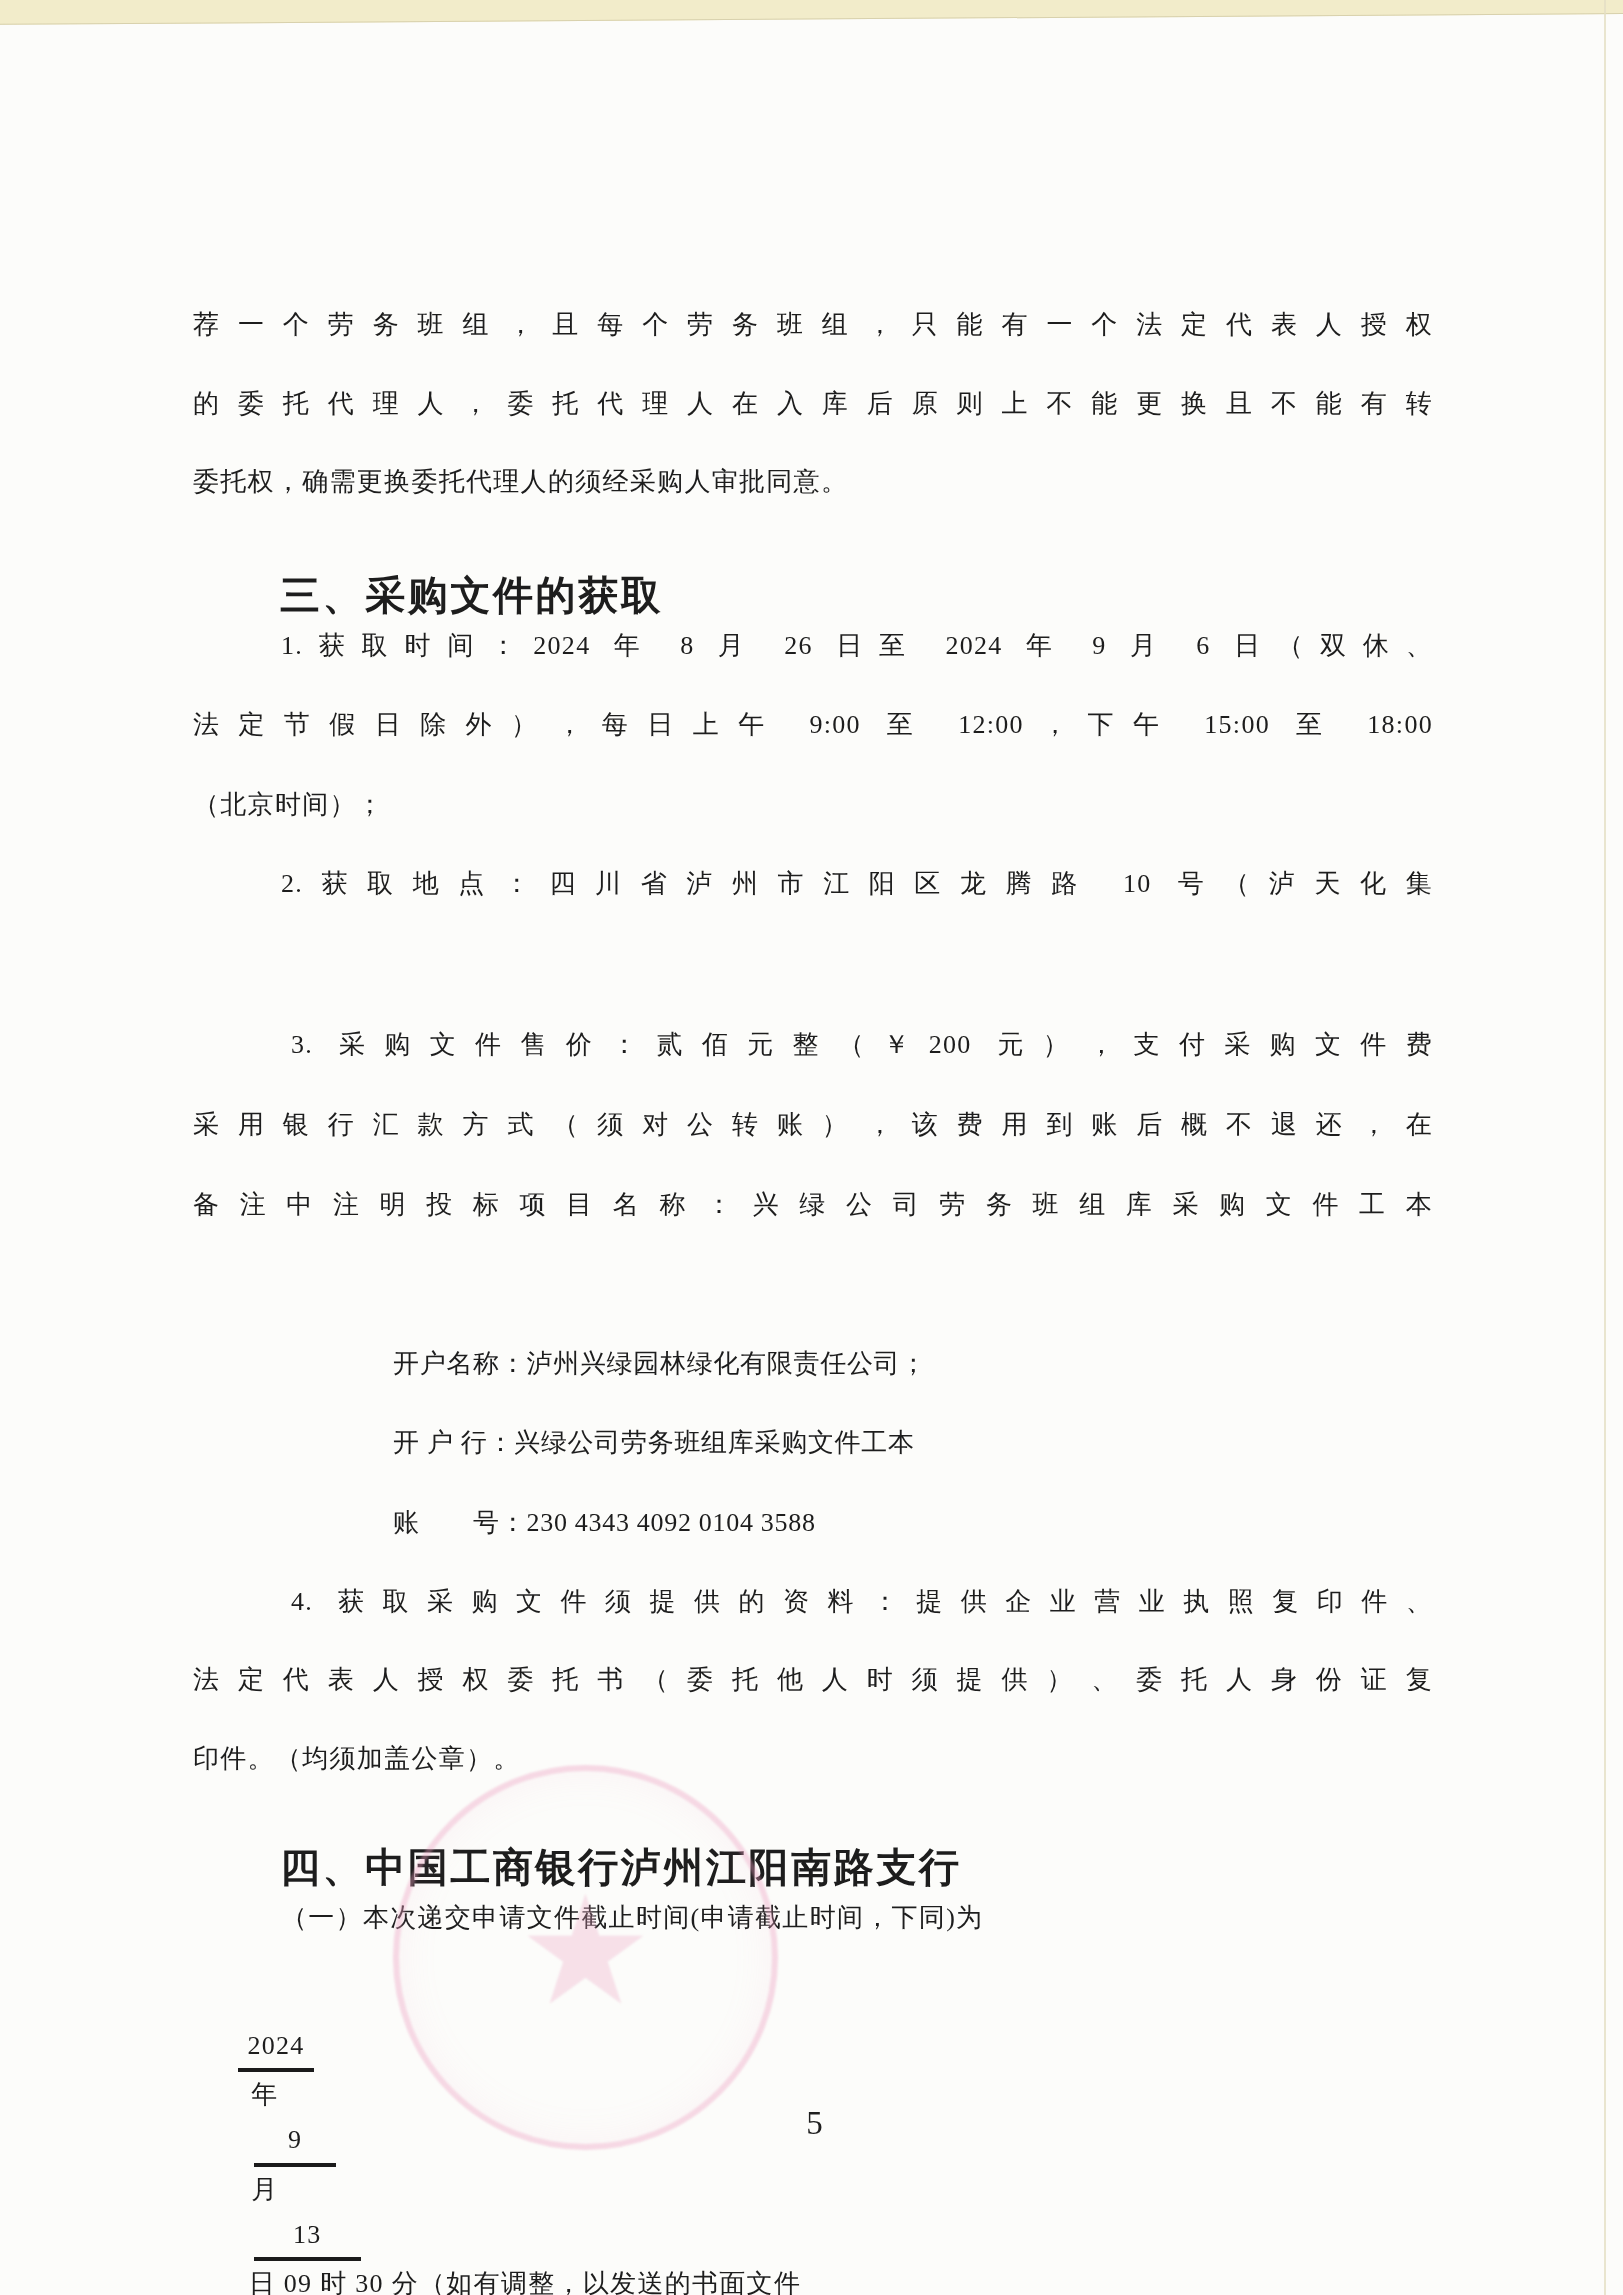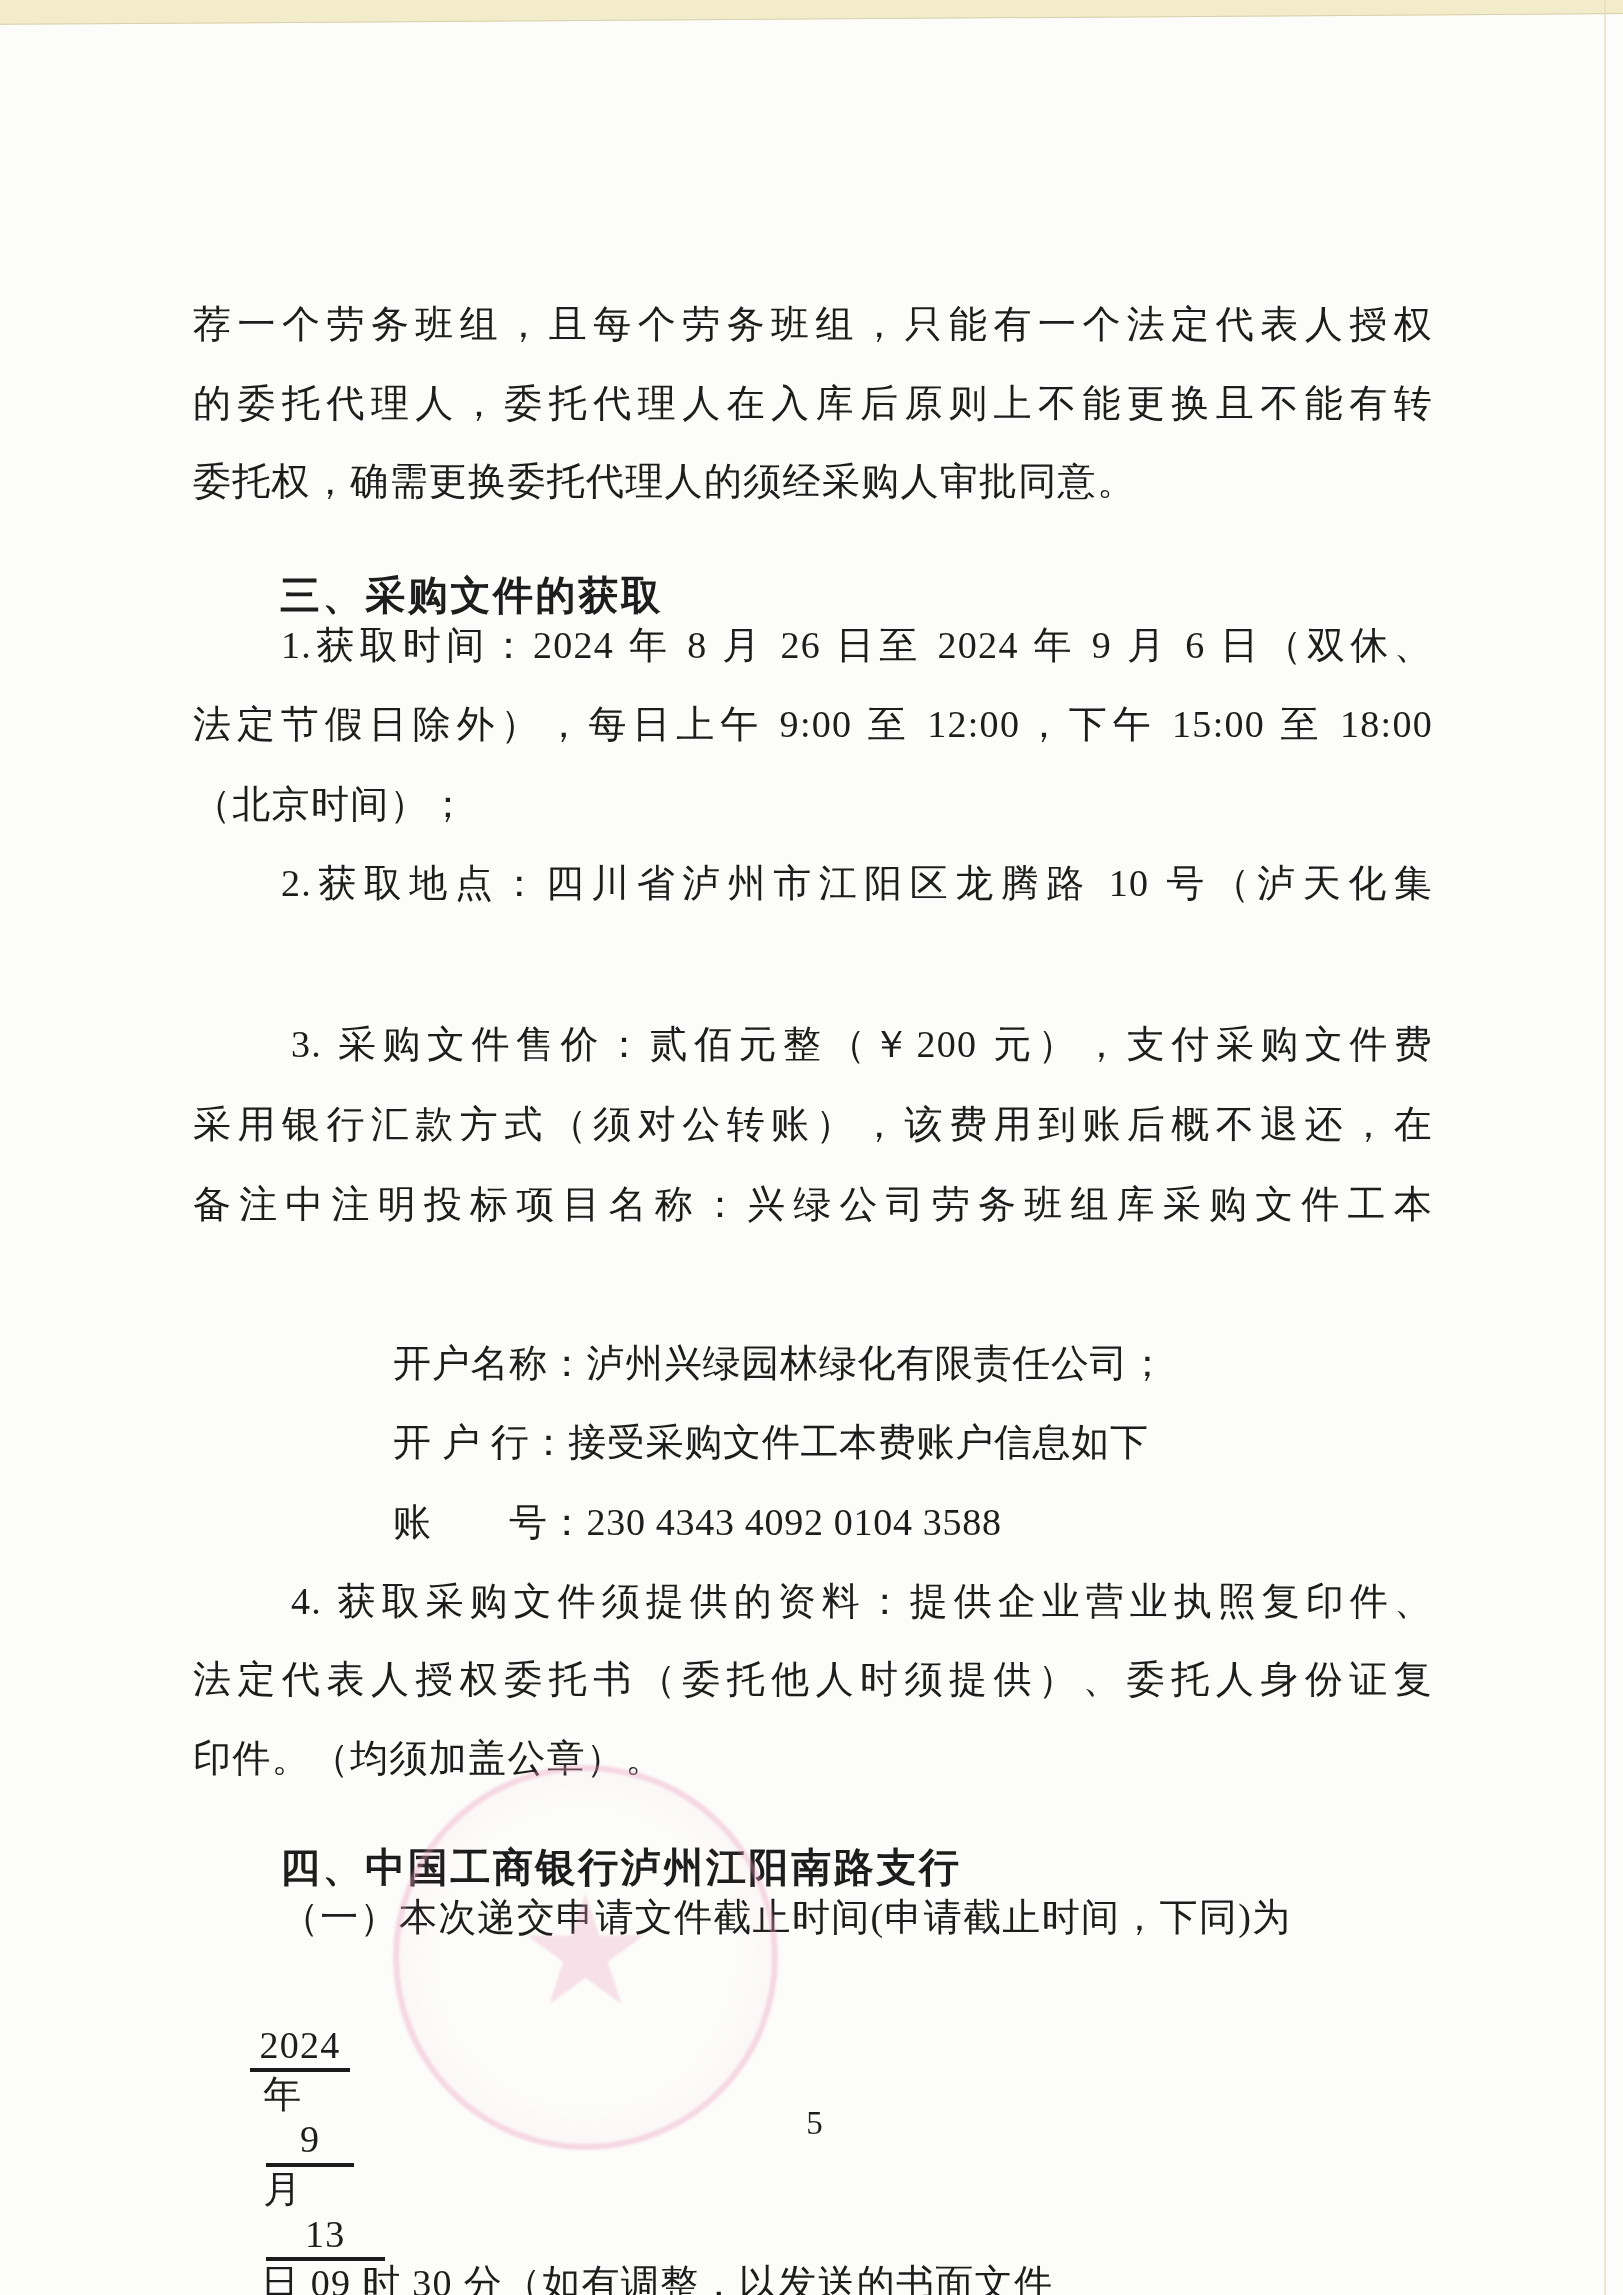--- a/index.html
+++ b/index.html
@@ -14,21 +14,21 @@
     background:#f2ecca; border-bottom:1.3px solid #d8d1ad;
     transform:rotate(-0.38deg); transform-origin:0 0;
   }
   .scan-right-line {
     position:absolute; top:0; right:17px; width:2px; height:2295px;
     background:#e4dec4; opacity:.8;
   }
   
   .line {
     position:absolute; left:193px; width:1240px;
-    font-size:38px; line-height:45px; letter-spacing:1.3px;
+    font-size:26px; line-height:45px; letter-spacing:1.3px;
     white-space:pre; color:#1d1d1d;
   }
   .j { white-space:normal; text-align:justify; text-align-last:justify; text-justify:inter-character; }
   .ind  { left:291px;  width:1142px; }
   .ind2 { left:281px;  width:1152px; }
   .heading {
     font-family:"Liberation Sans","DejaVu Sans",sans-serif;
     font-weight:700; font-size:40px; letter-spacing:2.6px; width:auto;margin-top:32px;
   }
   .acct { left:393px; width:auto; letter-spacing:0.7px; }
@@ -75,21 +75,21 @@
   <div class="line j" style="top:702px">法定节假日除外），每日上午 9:00 至 12:00，下午 15:00 至 18:00</div>
   <div class="line" style="top:782px">（北京时间）；</div>
 
   <div class="line j ind2" style="top:861px">2.获取地点：四川省泸州市江阳区龙腾路 10 号（泸天化集</div>
 
   <div class="line j ind" style="top:1022px">3. 采购文件售价：贰佰元整（￥200 元），支付采购文件费</div>
   <div class="line j" style="top:1102px">采用银行汇款方式（须对公转账），该费用到账后概不退还，在</div>
   <div class="line j" style="top:1182px">备注中注明投标项目名称：兴绿公司劳务班组库采购文件工本</div>
 
   <div class="line acct" style="top:1341px">开户名称：泸州兴绿园林绿化有限责任公司；</div>
-  <div class="line acct" style="top:1420px">开 户 行：接受采购文件工本费账户信息如下</div>
+  <div class="line acct" style="top:1420px">开 户 行：兴绿公司劳务班组库采购文件工本</div>
   <div class="line acct" style="top:1500px">账　　号：230 4343 4092 0104 3588</div>
 
   <div class="line j ind" style="top:1579px">4. 获取采购文件须提供的资料：提供企业营业执照复印件、</div>
   <div class="line j" style="top:1657px">法定代表人授权委托书（委托他人时须提供）、委托人身份证复</div>
   <div class="line" style="top:1736px">印件。（均须加盖公章）。</div>
 
   <div class="line heading" style="top:1813px; left:280px">四、中国工商银行泸州江阳南路支行</div>
 
   <div class="line ind2" style="top:1895px">（一）本次递交申请文件截止时间(申请截止时间，下同)为</div>
 

